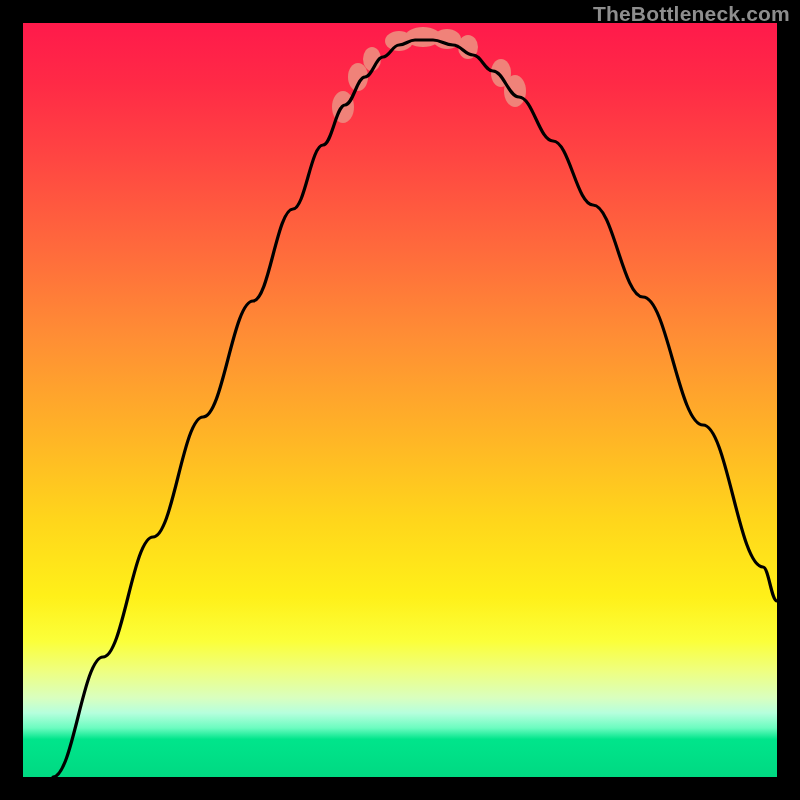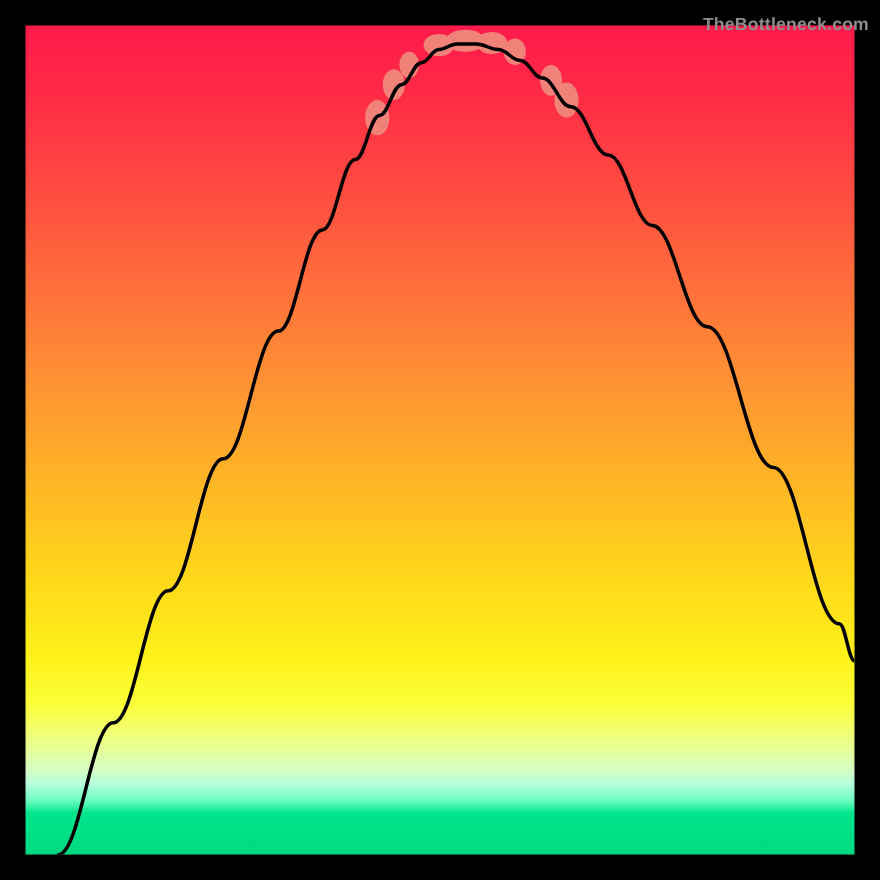--- a/index.html
+++ b/index.html
@@ -41,23 +41,23 @@
       #eeff81 86%,
       #d9ffbf 89.5%,
       #b6ffdd 91.5%,
       #6bfcc0 93.5%,
       #00e58b 95%,
       #00d982 100%
     );
   }
   .watermark {
     position: absolute;
-    top: 14px;
+    top: 2px;
     right: 10px;
-    font-size: 16px;
+    font-size: 21px;
     font-weight: 600;
     color: #8e8e8e;
     letter-spacing: 0.2px;
     user-select: none;
   }
   svg.curve {
     position: absolute;
     inset: 0;
   }
 </style>

